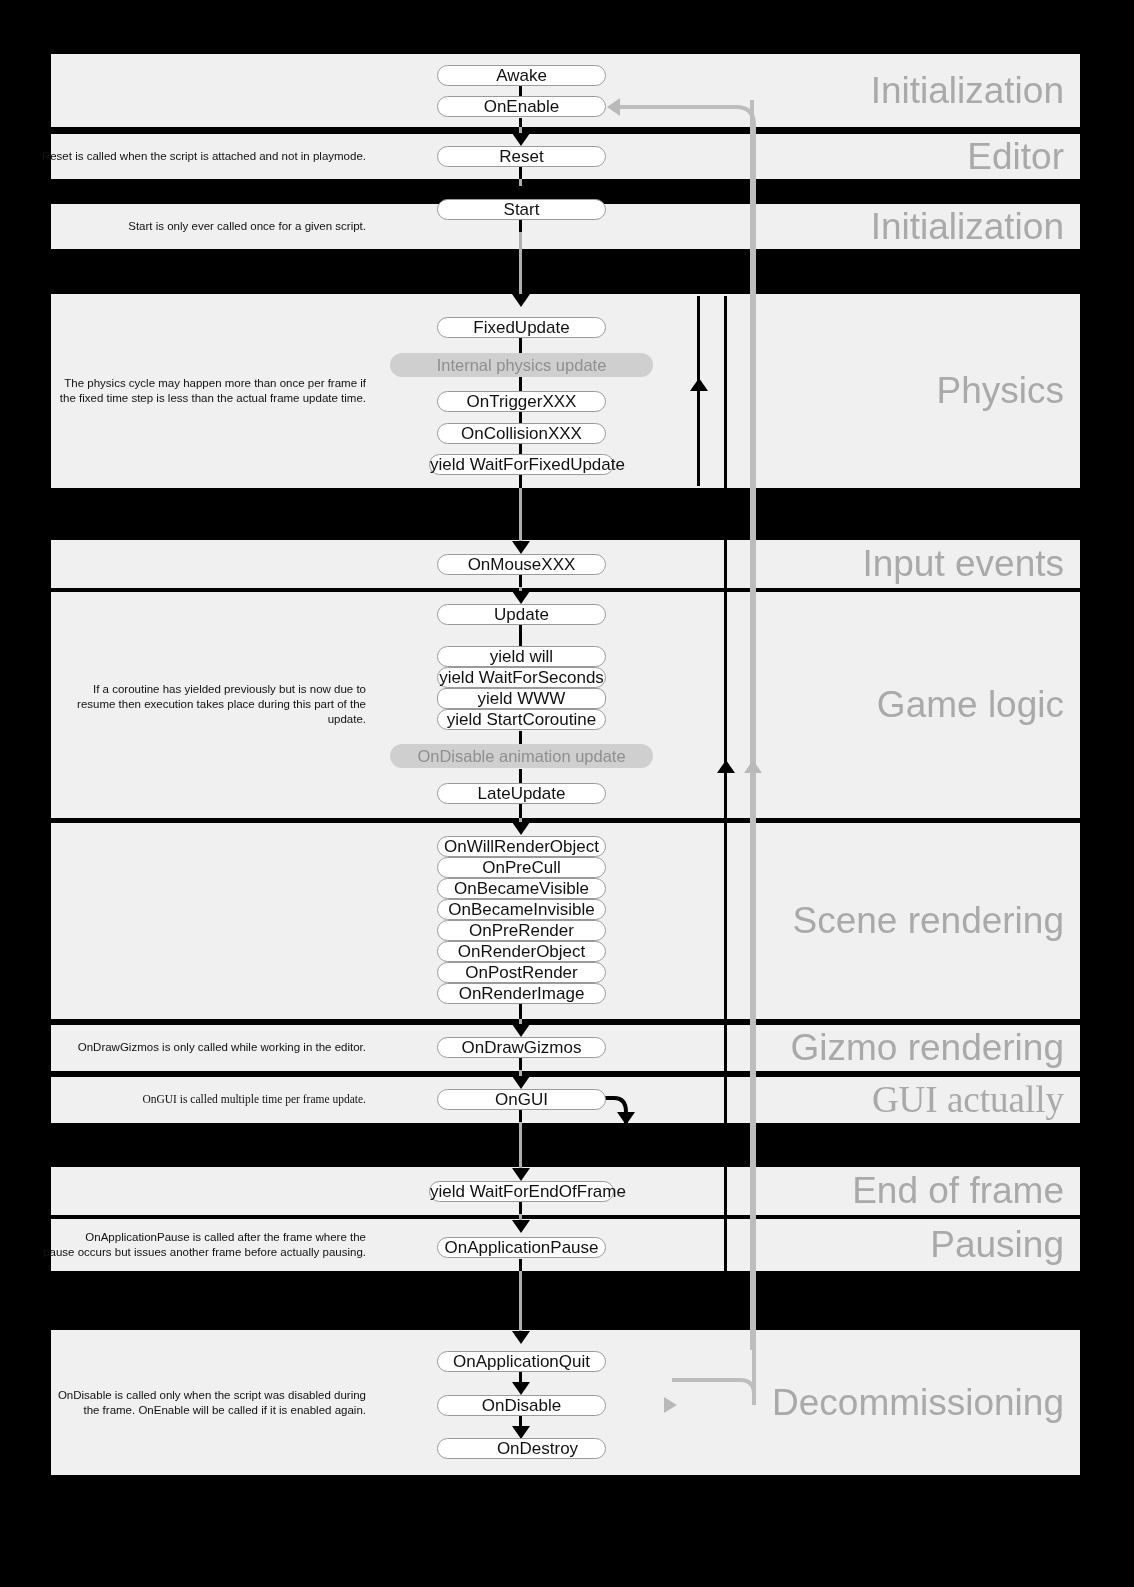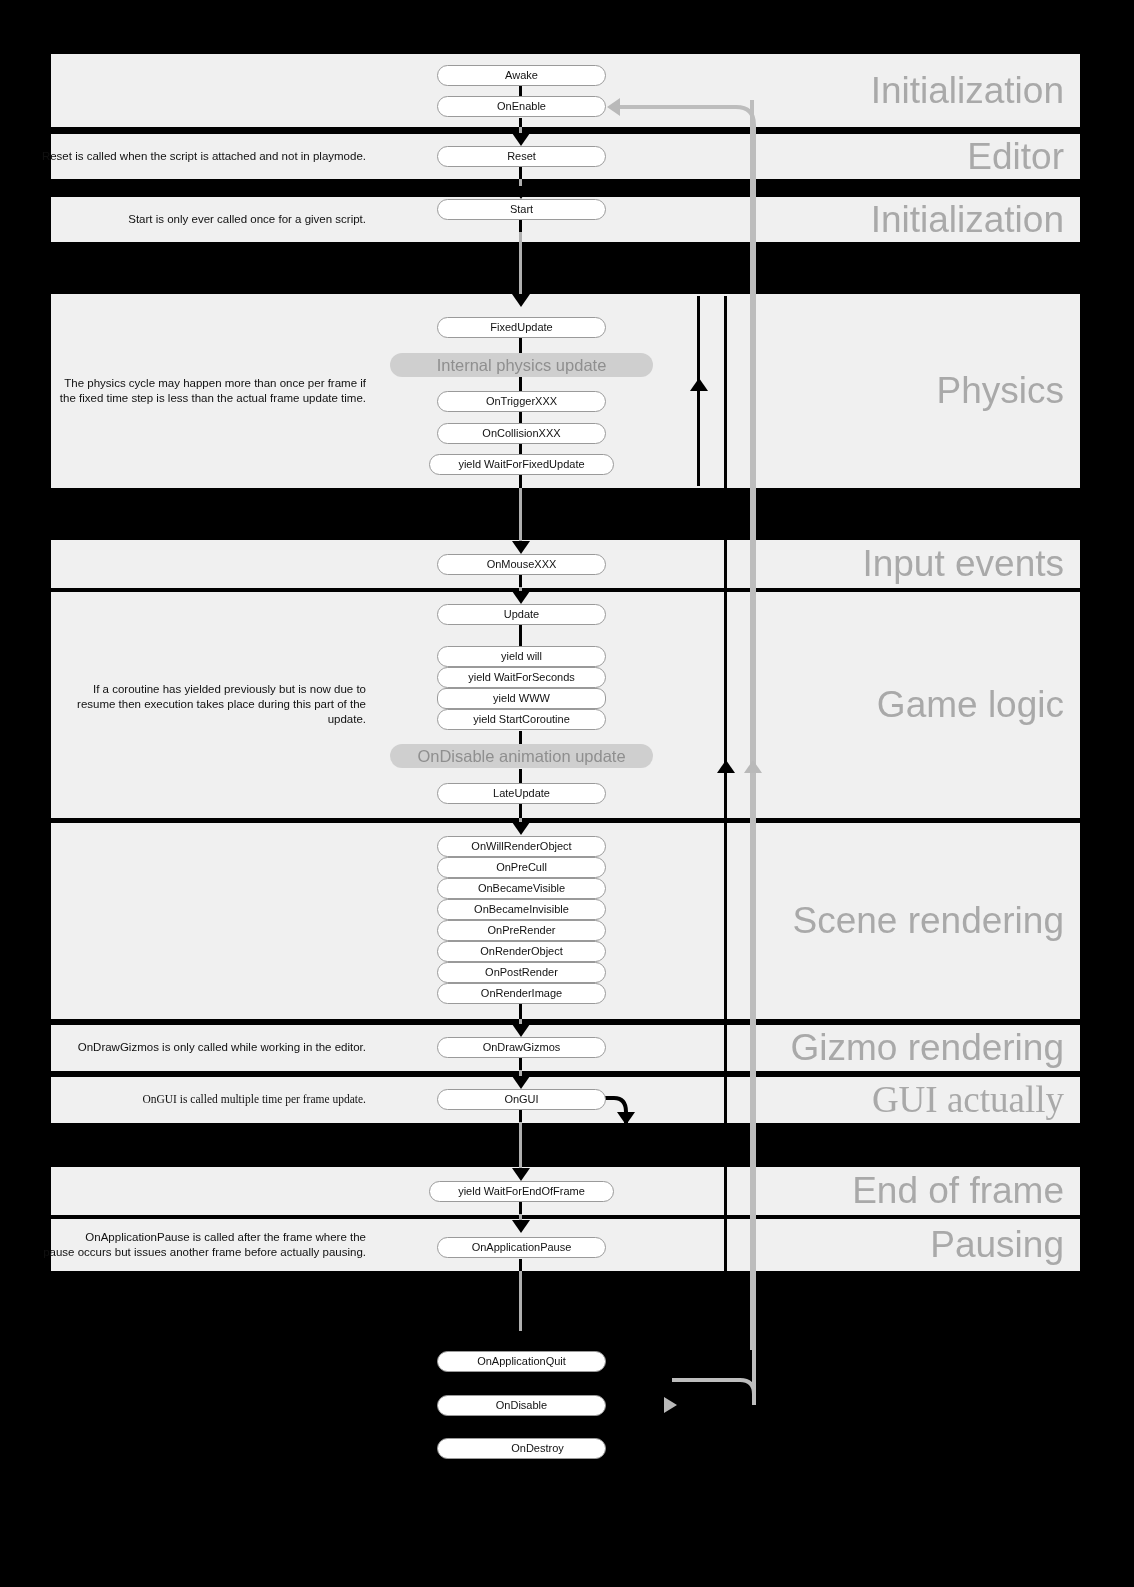--- a/index.html
+++ b/index.html
@@ -50,21 +50,21 @@
   
   .node {
     position: absolute;
     left: 437px;
     width: 169px;
     height: 21px;
     background: #ffffff;
     border: 1px solid #9a9a9a;
     border-radius: 11px;
     color: #111111;
-    font-size: 11px;
+    font-size: 17px;
     line-height: 19px;
     text-align: center;
     white-space: nowrap;
     z-index: 6;
   }
   .node.wide {
     left: 429px;
     width: 185px;
   }
 
@@ -136,21 +136,21 @@
 
   <div class="panel" style="top:54px;height:73px;">
     <div class="panel-title">Initialization</div>
   </div>
 
   <div class="panel" style="top:134px;height:45px;">
     <div class="panel-note">Reset is called when the script is attached and not in playmode.</div>
     <div class="panel-title">Editor</div>
   </div>
 
-  <div class="panel" style="top:197px;height:45px;">
+  <div class="panel" style="top:204px;height:45px;">
     <div class="panel-note">Start is only ever called once for a given script.</div>
     <div class="panel-title">Initialization</div>
   </div>
 
   <div class="panel" style="top:294px;height:194px;">
     <div class="panel-note">The physics cycle may happen more than once per frame if
 the fixed time step is less than the actual frame update time.</div>
     <div class="panel-title">Physics</div>
   </div>
 
@@ -182,20 +182,25 @@
   <div class="panel" style="top:1167px;height:48px;">
     <div class="panel-title">End of frame</div>
   </div>
 
   <div class="panel" style="top:1219px;height:52px;">
     <div class="panel-note">OnApplicationPause is called after the frame where the
 pause occurs but issues another frame before actually pausing.</div>
     <div class="panel-title">Pausing</div>
   </div>
 
+  <div class="panel" style="top:1330px;height:145px;">
+    <div class="panel-note">OnDisable is called only when the script was disabled during
+the frame. OnEnable will be called if it is enabled again.</div>
+    <div class="panel-title">Decommissioning</div>
+  </div>
 
   <div class="graypath" style="left:600px;top:95px;">
     <svg width="180" height="1320" viewBox="0 0 180 1320">
       <path d="M 154,1310 L 154,30 Q 154,12 136,12 L 20,12" fill="none" stroke="#bdbdbd" stroke-width="4"></path>
       <path d="M 154,1310 L 154,1299 Q 154,1285 140,1285 L 72,1285" fill="none" stroke="#bdbdbd" stroke-width="4"></path>
     </svg>
   </div>
   <div class="arrowleft" style="left:607px;top:98px;"></div>
   <div class="arrowright" style="left:664px;top:1397px;"></div>
 

